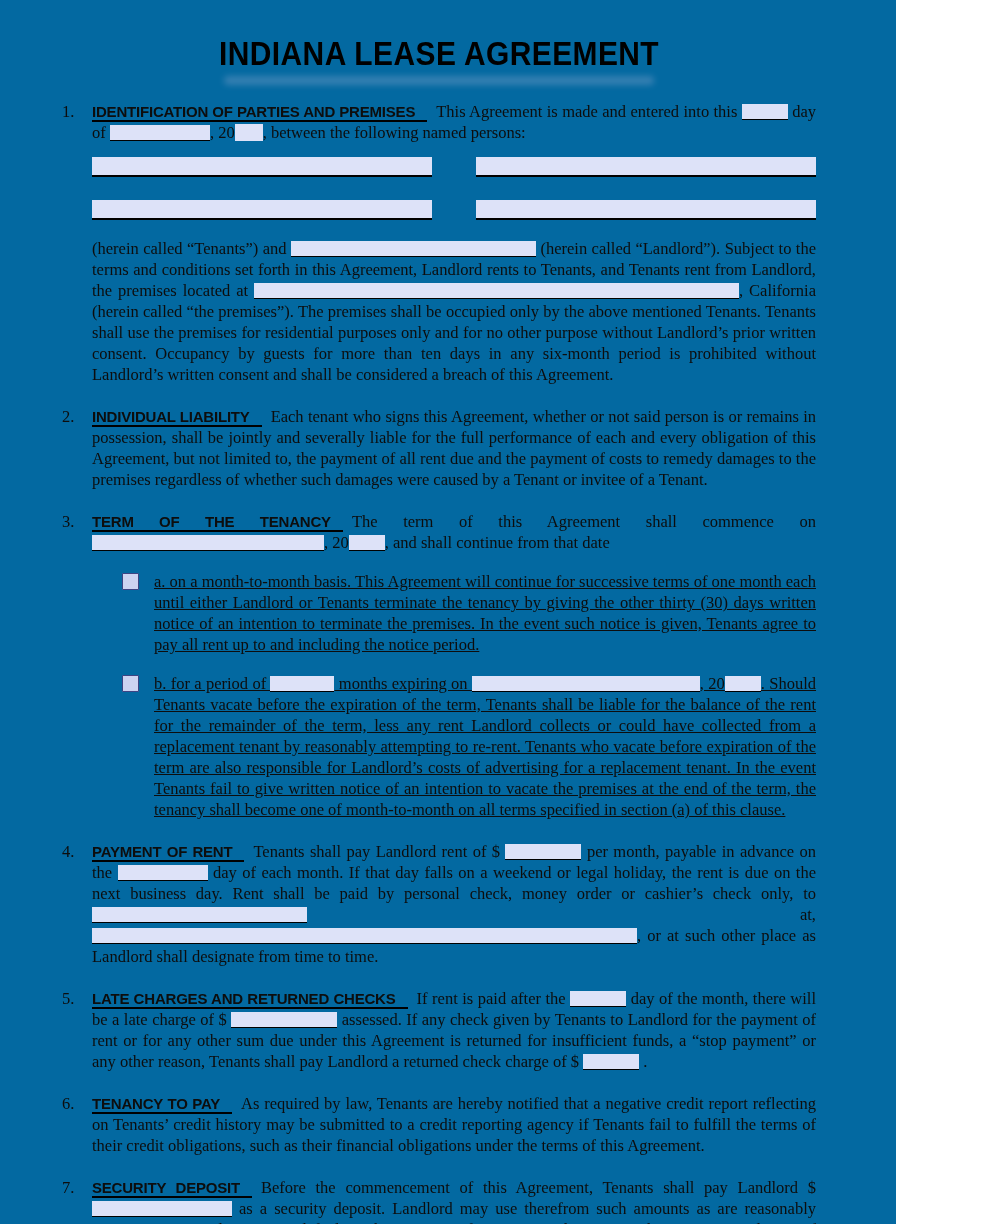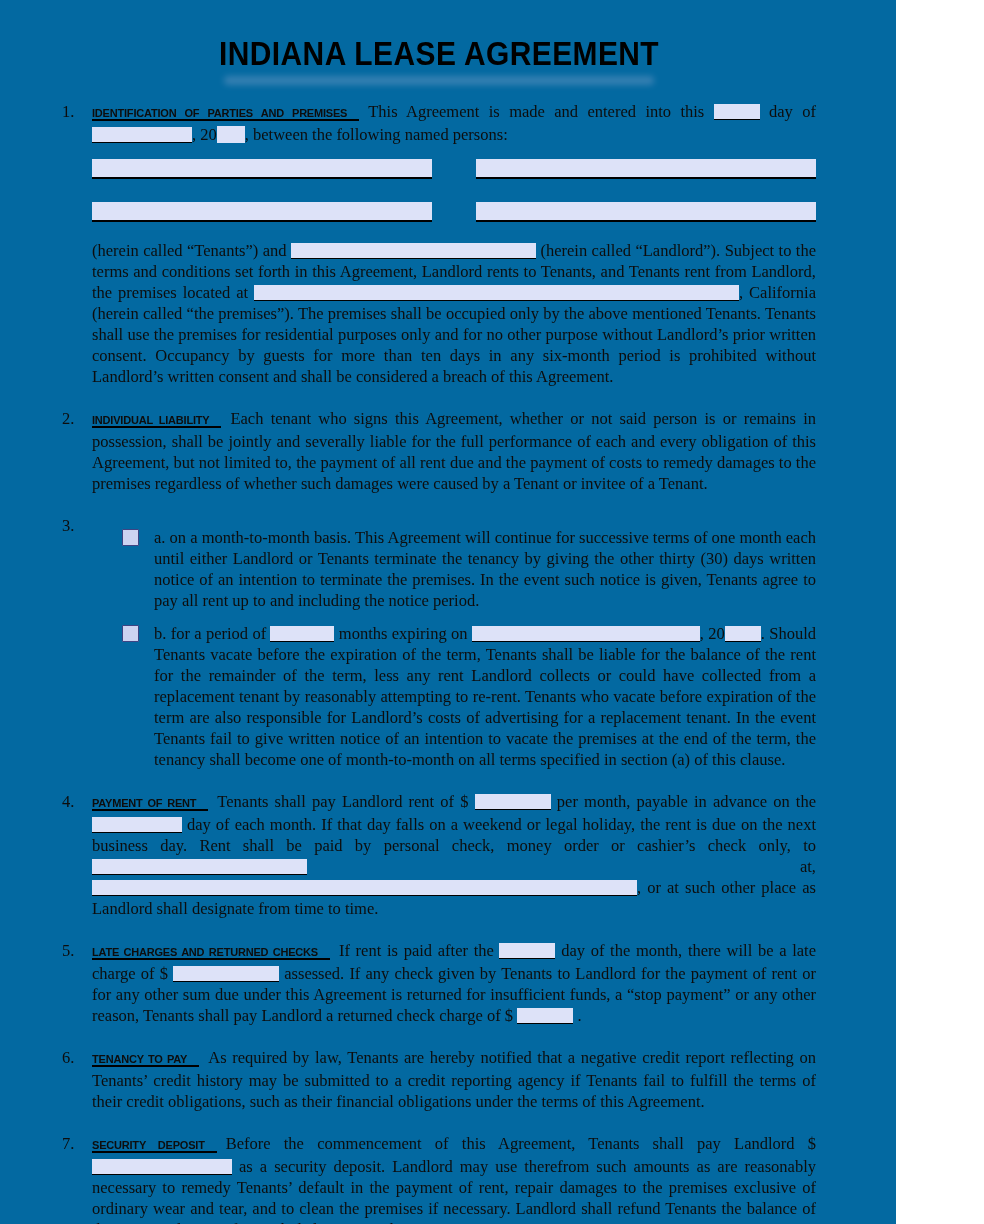--- a/index.html
+++ b/index.html
@@ -37,21 +37,21 @@
     filter:blur(3px);
     border-radius:4px;
   }
   .section{display:flex;margin-bottom:21px;}
   .sec-num{flex:0 0 30px;width:30px;}
   .sec-body{flex:1;min-width:0;}
   .flow{text-align:justify;}
   .heading{
     font-family:"Liberation Sans","DejaVu Sans",sans-serif;
     font-weight:bold;
-    font-size:11px;
+    font-size:15px;
     letter-spacing:-0.2px;
     border-bottom:2px solid var(--line-color);
     padding-right:12px;
     margin-right:9px;
     white-space:nowrap;
   }
   .blank{
     display:inline-block;
     height:16px;
     vertical-align:-3px;
@@ -64,21 +64,21 @@
     grid-template-columns:1fr 1fr;
     column-gap:44px;
     row-gap:23px;
     margin:14px 0 18px 0;
   }
   .field-line{
     height:20px;
     background:var(--blank-fill);
     border-bottom:2.2px solid var(--line-color);
   }
-  .check-item{display:flex;margin-left:30px;margin-top:12px;}
+  .check-item{display:flex;margin-left:30px;margin-top:18px;text-decoration:underline;}
   .checkbox{
     flex:0 0 17px;width:17px;height:17px;
     margin-top:2px;margin-right:15px;
     background:var(--checkbox-fill);
     border:1.7px solid var(--checkbox-border);
     border-radius:1px;
   }
   .check-item .flow{flex:1;min-width:0;}
 </style>
 </head>
@@ -103,20 +103,21 @@
       </div>
       <div class="section">
         <div class="sec-num">2.</div>
         <div class="sec-body">
           <div class="flow"><span class="heading">INDIVIDUAL LIABILITY</span>Each tenant who signs this Agreement, whether or not said person is or remains in possession, shall be jointly and severally liable for the full performance of each and every obligation of this Agreement, but not limited to, the payment of all rent due and the payment of costs to remedy damages to the premises regardless of whether such damages were caused by a Tenant or invitee of a Tenant.</div>
         </div>
       </div>
       <div class="section">
         <div class="sec-num">3.</div>
         <div class="sec-body">
+          <div class="flow"><span class="heading">TERM OF THE TENANCY</span>The term of this Agreement shall commence on <span class="blank" style="width: 232px;"></span>, 20<span class="blank" style="width: 36px;"></span>, and shall continue from that date</div>
           <div class="check-item">
             <span class="checkbox"></span>
             <div class="flow">a.  on a month-to-month basis.  This Agreement will continue for successive terms of one month each until either Landlord or Tenants terminate the tenancy by giving the other thirty (30) days written notice of an intention to terminate the premises.  In the event such notice is given, Tenants agree to pay all rent up to and including the notice period.</div>
           </div>
           <div class="check-item">
             <span class="checkbox"></span>
             <div class="flow">b.  for a period of <span class="blank" style="width: 64px;"></span> months expiring on <span class="blank" style="width: 228px;"></span>, 20<span class="blank" style="width: 36px;"></span>.  Should Tenants vacate before the expiration of the term, Tenants shall be liable for the balance of the rent for the remainder of the term, less any rent Landlord collects or could have collected from a replacement tenant by reasonably attempting to re-rent.  Tenants who vacate before expiration of the term are also responsible for Landlord’s costs of advertising for a replacement tenant.  In the event Tenants fail to give written notice of an intention to vacate the premises at the end of the term, the tenancy shall become one of month-to-month on all terms specified in section (a) of this clause.</div>
           </div>
         </div>
       </div>

